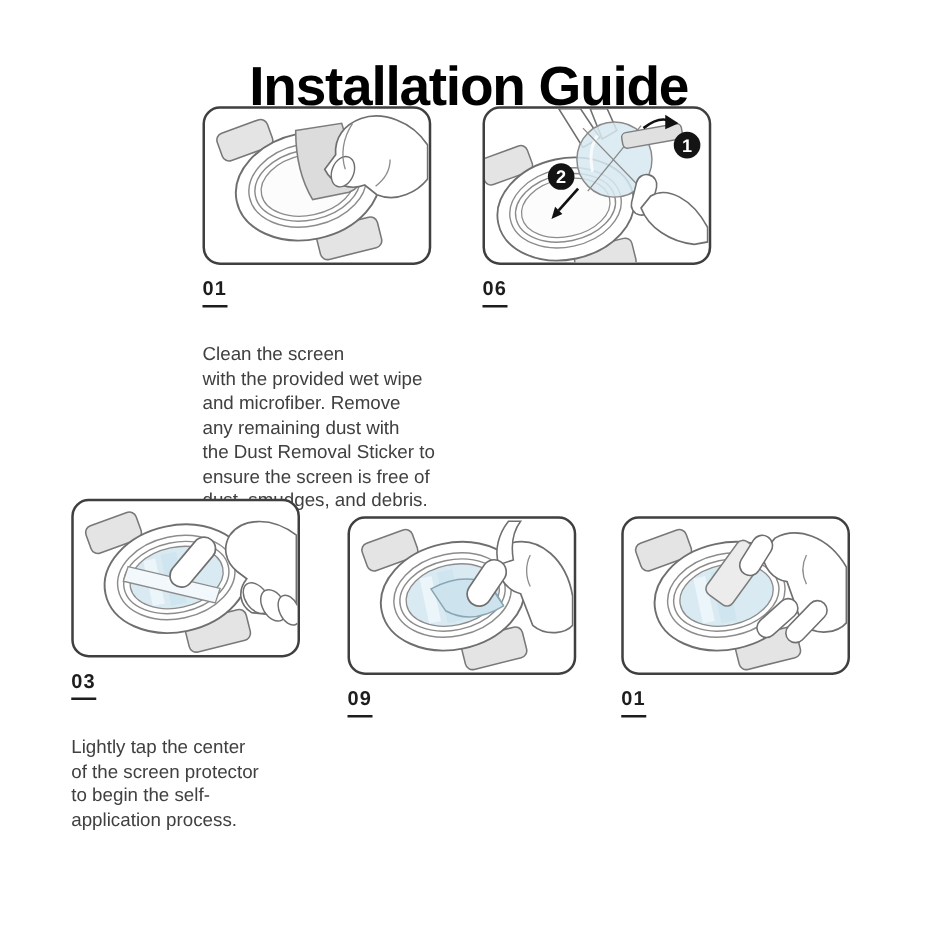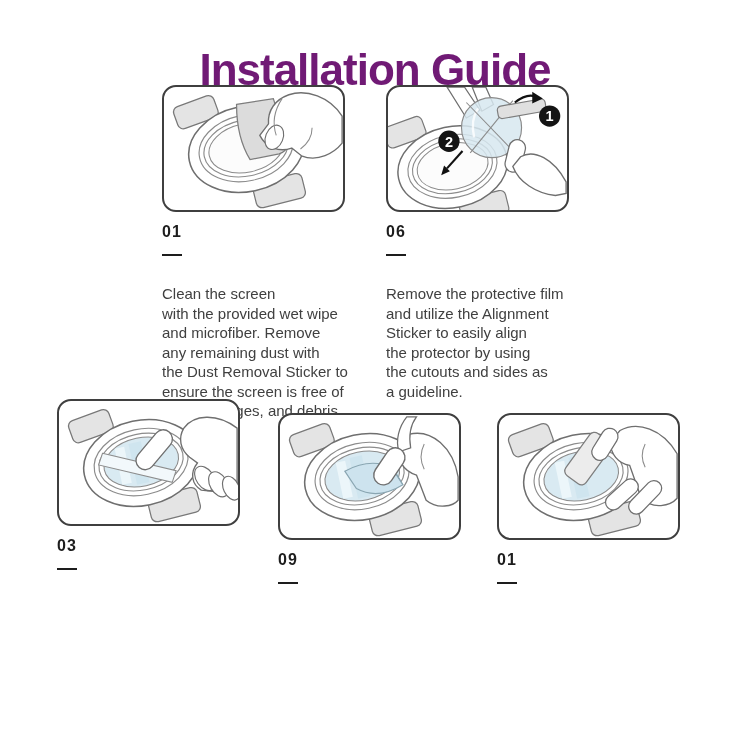--- a/index.html
+++ b/index.html
@@ -2,31 +2,31 @@
 <html><head>
 <meta charset="utf-8">
 <style>
   html,body{margin:0;padding:0;}
   body{
     width:750px;height:750px;position:relative;background:#ffffff;
     font-family:"Liberation Sans",sans-serif;color:#3d3d3d;overflow:hidden;
   }
   .page-title{
     position:absolute;top:16px;left:0;width:750px;text-align:center;
-    font-size:44px;font-weight:700;color:#701a75;letter-spacing:-1px;
+    font-size:44px;font-weight:700;color:#000000;letter-spacing:-1px;
   }
   .step{position:absolute;width:212px;}
   .figure{
     width:183px;height:127px;border:2px solid #3f3f3f;border-radius:14px;
     box-sizing:border-box;background:#fff;overflow:hidden;
   }
   .figure svg{display:block;width:100%;height:100%;}
   .stepnum{
     display:inline-block;margin-top:11px;font-size:16px;font-weight:700;
-    color:#1d1d1d;letter-spacing:1px;border-bottom:2.5px solid #1d1d1d;padding-bottom:13px;
+    color:#1d1d1d;letter-spacing:1px;border-bottom:2.5px solid #1d1d1d;padding-bottom:3px;
   }
   .steptext{
     margin:28px 0 0 0;font-size:15px;line-height:19.5px;color:#404040;
     white-space:pre-line;
   }
   .s1{left:162px;top:85px;}
   .s2{left:386px;top:85px;}
   .s3{left:57px;top:399px;}
   .s4{left:278px;top:413px;}
   .s5{left:497px;top:413px;}
@@ -102,42 +102,40 @@
       <path d="M148 5 L159 12 L148 17 Z" fill="#111111"></path>
       <circle cx="166" cy="30" r="11" fill="#141414"></circle>
       <text x="166" y="35.5" text-anchor="middle" font-family="Liberation Sans, sans-serif" font-size="15" font-weight="700" fill="#ffffff">1</text>
       <circle cx="62" cy="56" r="11" fill="#141414"></circle>
       <text x="62" y="61.5" text-anchor="middle" font-family="Liberation Sans, sans-serif" font-size="15" font-weight="700" fill="#ffffff">2</text>
       <line x1="76" y1="66" x2="60" y2="84" stroke="#111111" stroke-width="2.2"></line>
       <path d="M54 91 L63 87 L57 81 Z" fill="#111111"></path>
     </svg>
   </div>
   <div class="stepnum">06</div>
-  <p class="steptext">Remove the protective film
-and utilize the Alignment
-Sticker to easily align
-the protector by using
-the cutouts and sides as
-a guideline.</p>
 </section>
 
 <section class="step s3">
   <div class="figure">
     <svg viewBox="0 0 183 127">
       <use href="#watch-base" xlink:href="#watch-base"></use>
       <use href="#face-blue" xlink:href="#face-blue"></use>
       <path d="M44 54 L120 72 L116 84 L40 66 Z" fill="#f2f8fb" stroke="#8c8c8c" stroke-width="1.1"></path>
       <path d="M183 28 C162 12 138 14 128 28 C122 38 124 50 134 58 L142 64 C134 74 136 86 146 92 L183 96 Z" fill="#ffffff" stroke="#6f6f6f" stroke-width="1.4"></path>
       <rect x="88" y="26" width="19" height="48" rx="9.5" transform="rotate(40 97 50)" fill="#ffffff" stroke="#6f6f6f" stroke-width="1.4"></rect>
       <ellipse cx="150" cy="80" rx="9" ry="14" transform="rotate(-35 150 80)" fill="#ffffff" stroke="#6f6f6f" stroke-width="1.2"></ellipse>
       <ellipse cx="164" cy="86" rx="9" ry="14" transform="rotate(-30 164 86)" fill="#ffffff" stroke="#6f6f6f" stroke-width="1.2"></ellipse>
       <ellipse cx="177" cy="90" rx="8" ry="13" transform="rotate(-25 177 90)" fill="#ffffff" stroke="#6f6f6f" stroke-width="1.2"></ellipse>
     </svg>
   </div>
   <div class="stepnum">03</div>
+  <p class="steptext">Lightly tap the center
+of the screen protector
+to begin the self-
+application process.</p>
 </section>
 
 <section class="step s4">
   <div class="figure">
     <svg viewBox="0 0 183 127">
       <use href="#watch-base" xlink:href="#watch-base"></use>
       <use href="#face-blue" xlink:href="#face-blue"></use>
       <path d="M66 58 Q92 44 114 54 L126 72 Q100 88 78 76 Z" fill="#cde3ee" stroke="#8aa6b2" stroke-width="1.2"></path>
       <path d="M114 54 Q121 62 126 72" fill="none" stroke="#8aa6b2" stroke-width="1.1"></path>
       <path d="M183 64 C178 34 156 14 132 20 L122 30 C118 44 126 58 140 62 L150 88 C162 98 178 94 183 88 Z" fill="#ffffff" stroke="#6f6f6f" stroke-width="1.4"></path>

